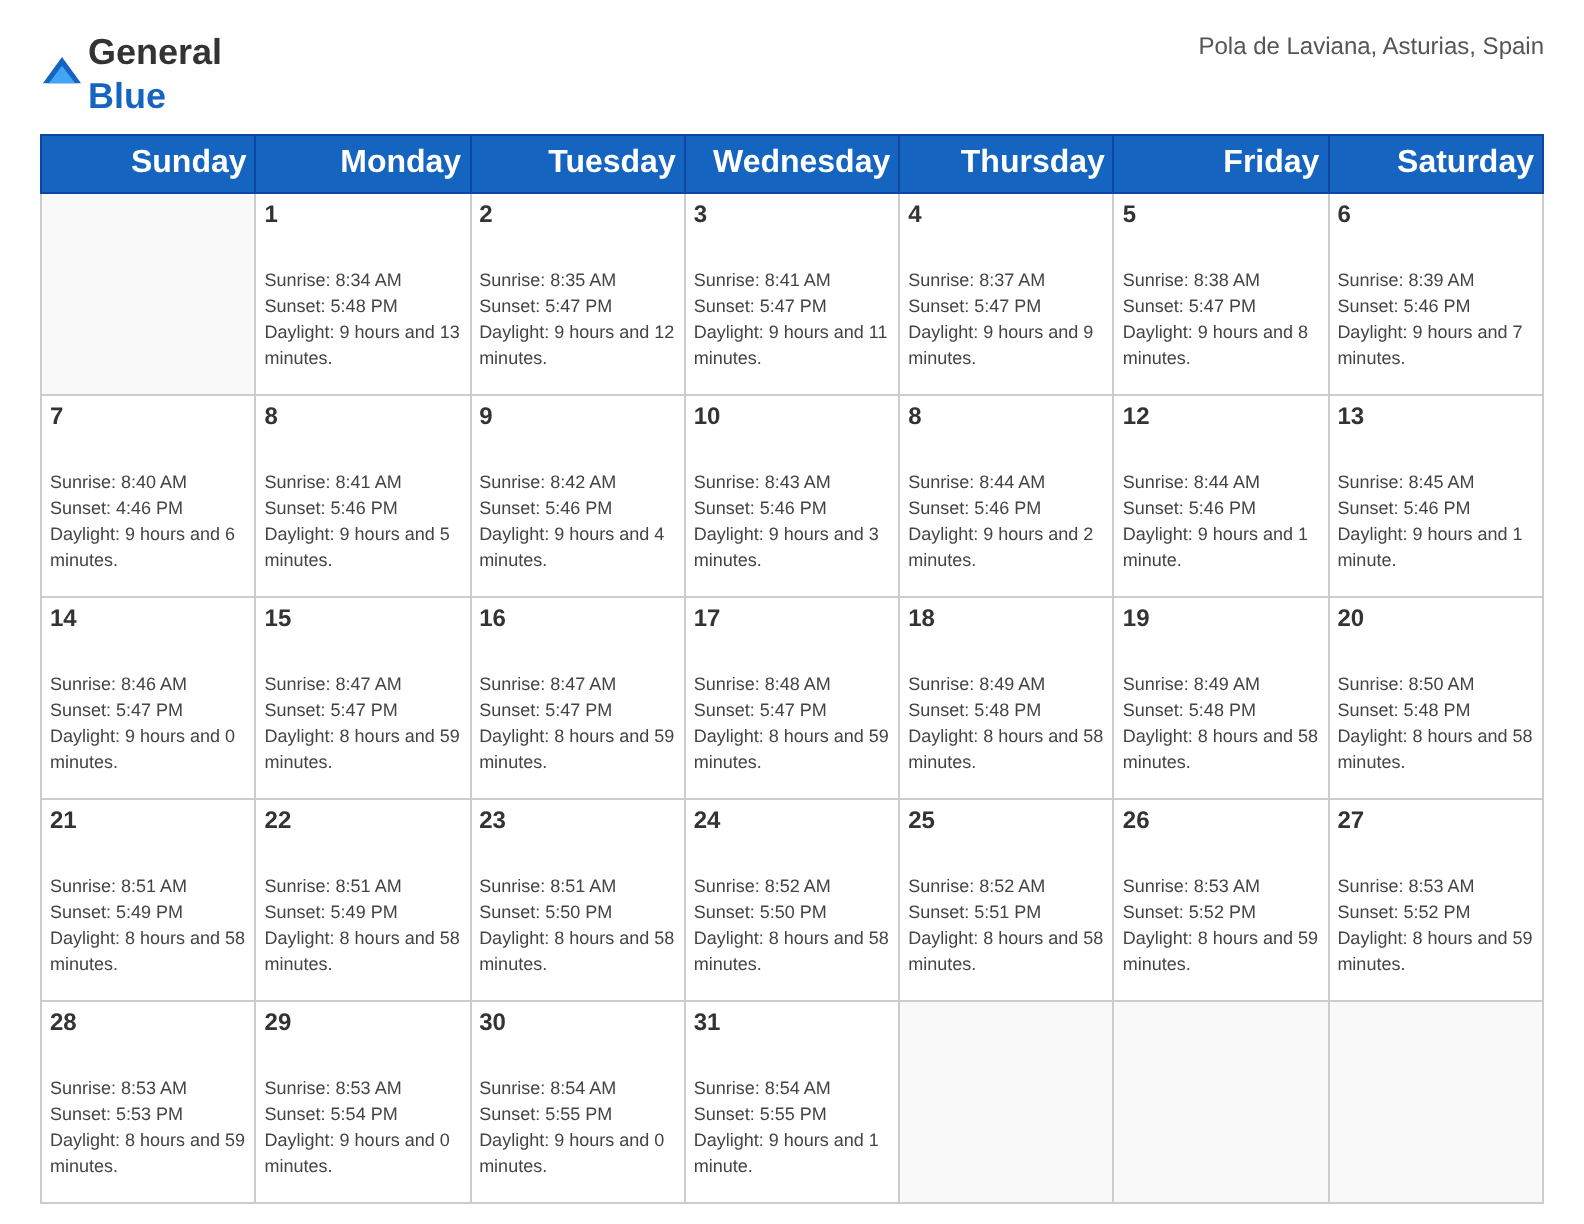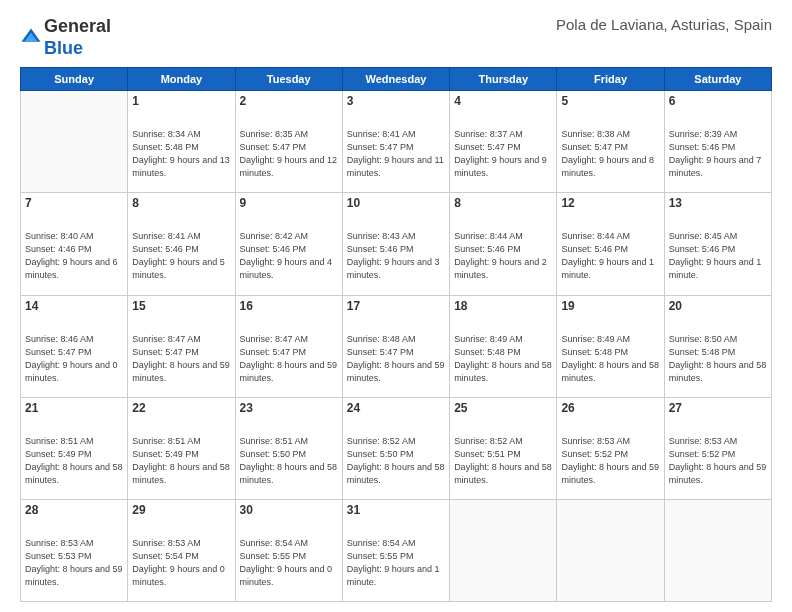--- a/index.html
+++ b/index.html
@@ -42,35 +42,35 @@
     .title-block {
       text-align: right;
     }
     .month-title {
       font-size: 32px;
       font-weight: bold;
       color: #333;
       line-height: 1.1;
     }
     .location {
-      font-size: 15px;
+      font-size: 12px;
       color: #555;
     }
     .calendar {
       width: 100%;
       border-collapse: collapse;
       flex: 1;
     }
     .calendar thead tr th {
       background: #1565c0;
       color: #fff;
-      font-size: 11px;
+      font-size: 16px;
       font-weight: bold;
       padding: 5px 4px;
-      text-align: center;
+      text-align: right;
       border: 1px solid #0d47a1;
     }
     .calendar tbody tr td {
       border: 1px solid #ccc;
       vertical-align: top;
       padding: 3px 4px;
       font-size: 9.5px;
       color: #333;
       width: calc(100% / 7);
       height: 82px;

